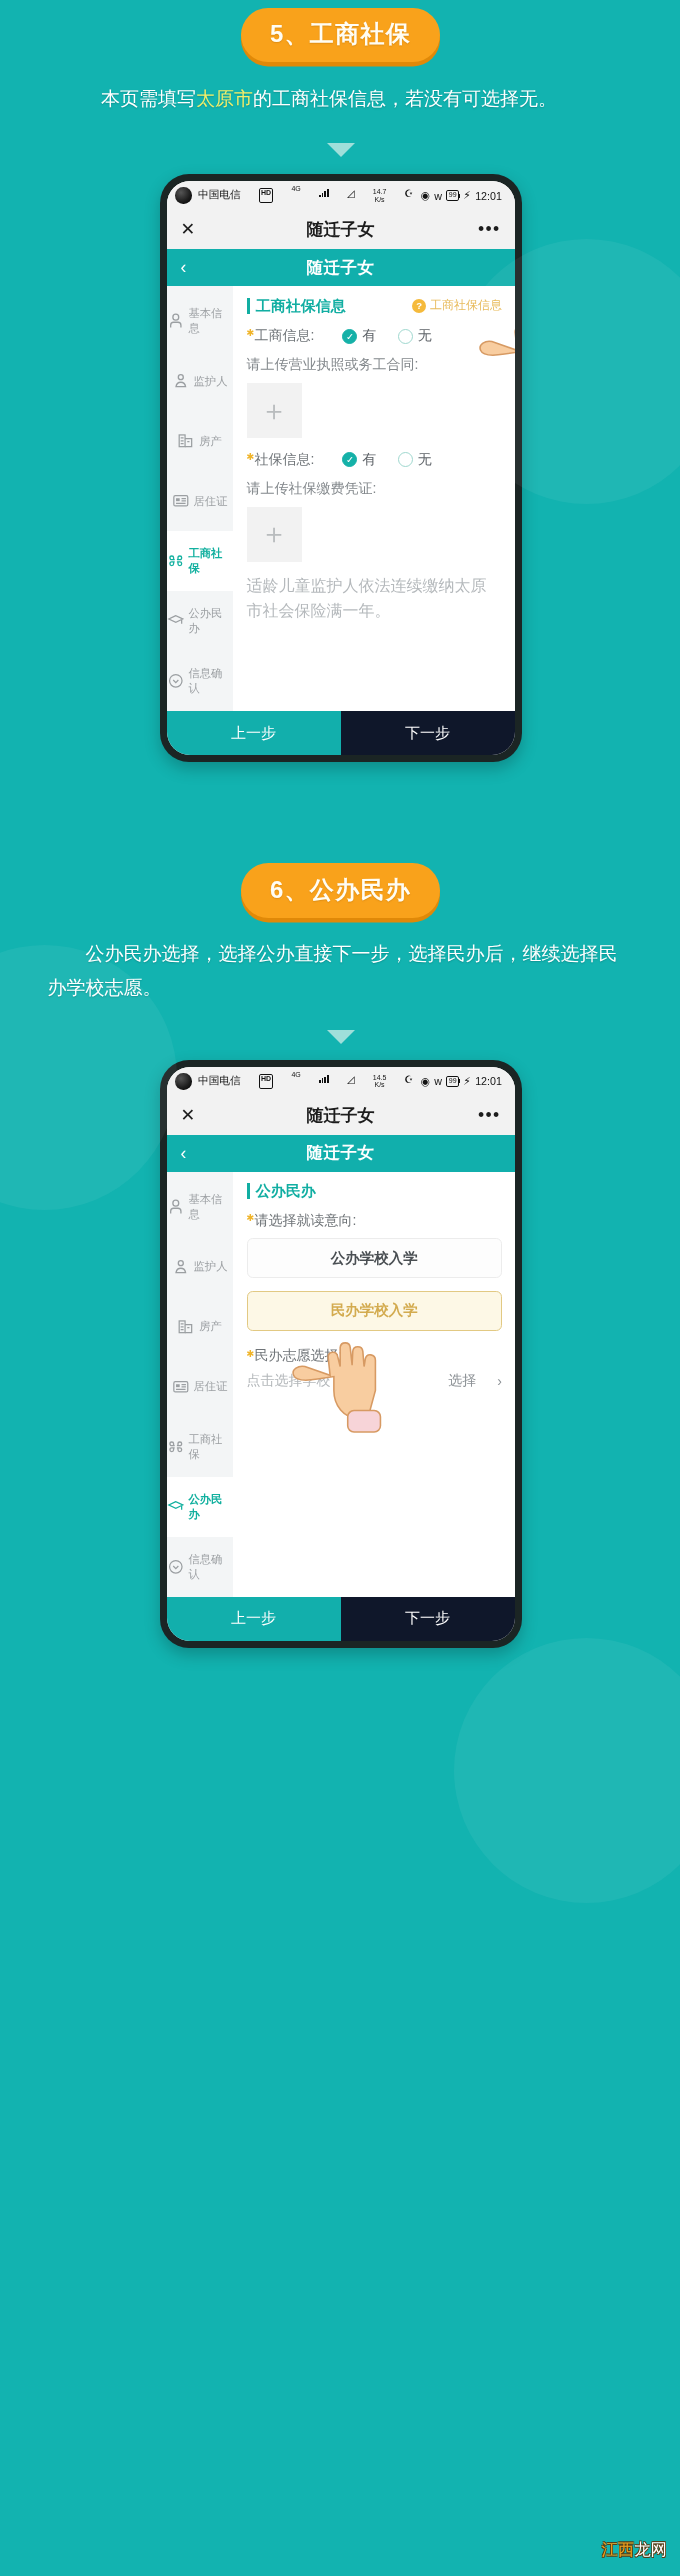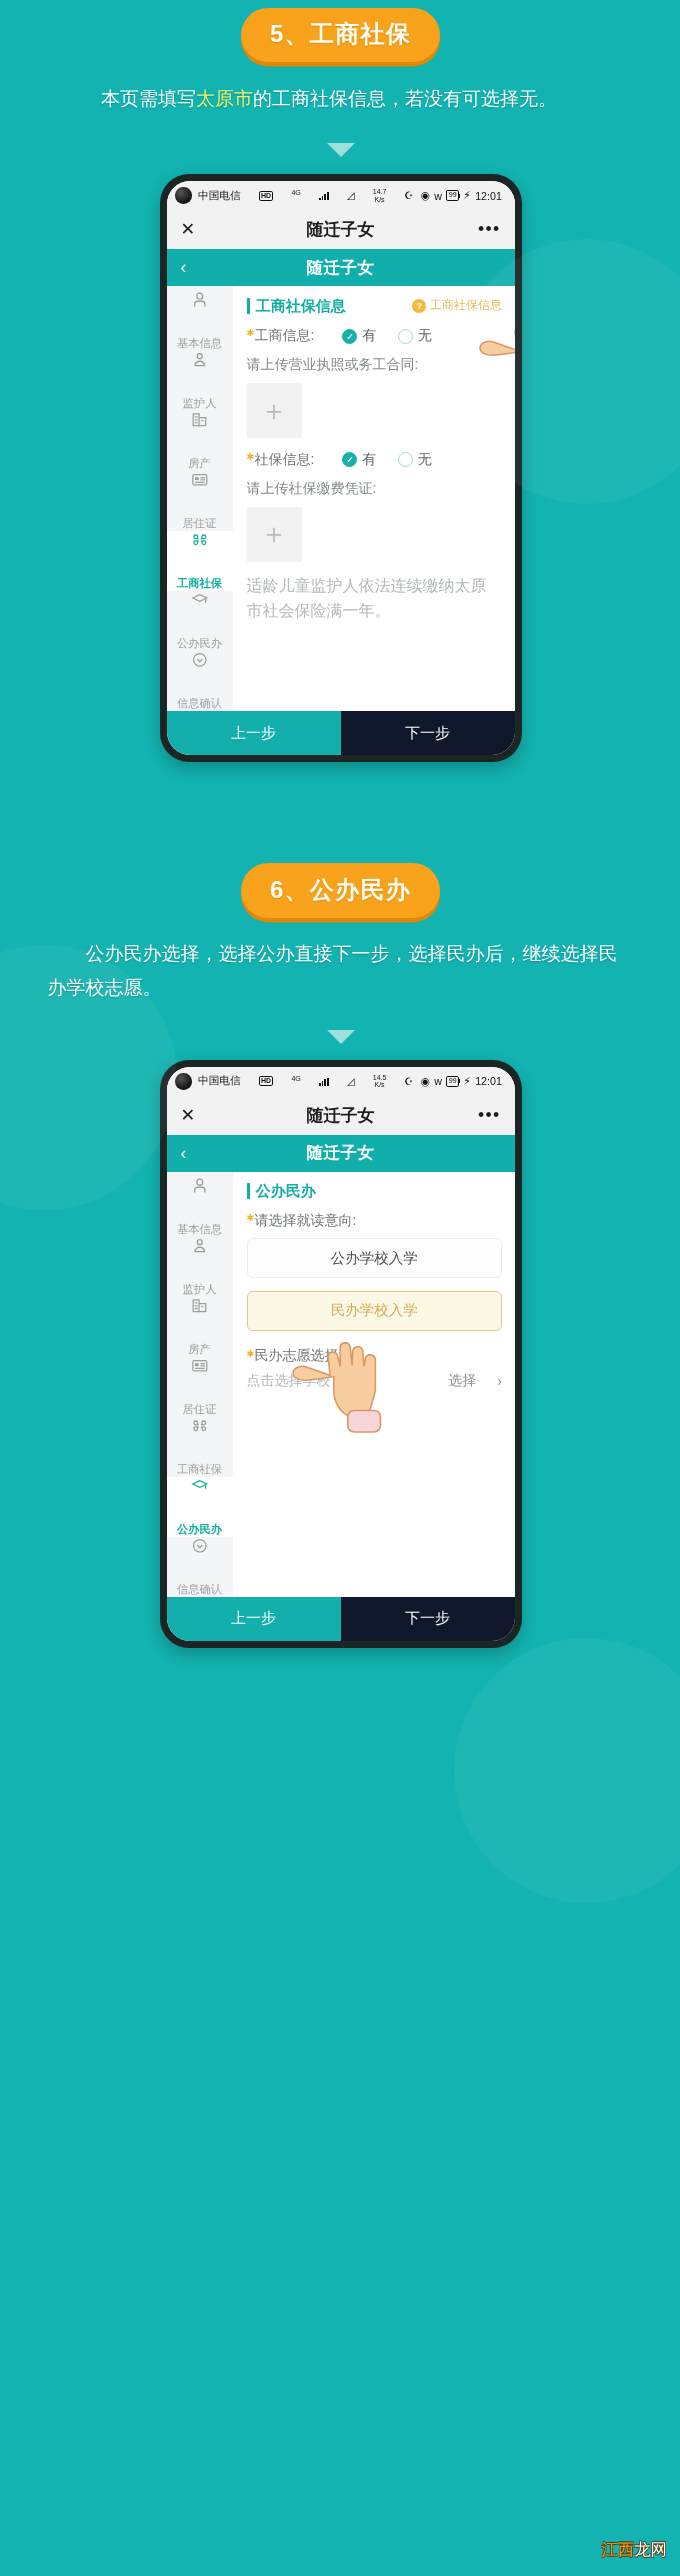--- a/index.html
+++ b/index.html
@@ -66,21 +66,21 @@
     height: 29px; background: #f2f2f2;
     display: flex; align-items: center;
     padding: 0 12.6px 0 8.8px;
     font-size: 10.7px; color: #121212;
   }
   .camera {
     width: 16.4px; height: 16.4px; border-radius: 50%;
     background: radial-gradient(circle at 35% 32%, #555 0%, #1b1b1b 60%, #000 100%);
     flex: none; margin-right: 6.3px;
   }
-  .sb-left { display: flex; align-items: center; gap: 18px; }
+  .sb-left { display: flex; gap: 18px; }
   .sb-right { margin-left: auto; display: flex; align-items: center; gap: 4.4px; font-size: 10.7px;}
   .hd-box {
     border: 1px solid #111; border-radius: 1.9px; font-size: 7px;
     padding: 0 1.3px; line-height: 8.2px; font-weight: bold;
   }
   .sup4g { font-size: 7px; position: relative; top: -3.2px; }
   .bars { display: inline-flex; align-items: flex-end; gap: 0.9px; height: 8.8px; }
   .bars i { width: 1.9px; background: #111; display: block; }
   .bars i:nth-child(1){height:2.5px}.bars i:nth-child(2){height:4.4px}
   .bars i:nth-child(3){height:6.3px}.bars i:nth-child(4){height:8.2px}
@@ -109,22 +109,22 @@
     color: #fff;
   }
   .navbar .back { font-size: 17.6px; width: 25px; }
   .navbar .ntitle { flex: 1; text-align: center; font-size: 16.4px; font-weight: 600;
                     margin-right: 25px; letter-spacing: 0.6px;}
 
   
   .body { display: flex; min-height: 277px; }
   .sidebar { width: 66px; background: #f3f5f6; padding-top: 5px; flex: none; }
   .side-item {
-    height: 60px; display: flex; flex-direction: column;
-    align-items: center; justify-content: space-between; gap: 4.4px;
+    height: 60px; display: flex; flex-direction: row;
+    align-items: center; justify-content: center; gap: 4.4px;
     color: #9b9fa2; font-size: 11.3px;
   }
   .side-item.active { background: #ffffff; color: #12b09f; font-weight: bold; }
   .side-item svg { width: 17.6px; height: 17.6px; display:block; }
 
   .content { flex: 1; background: #fff; padding: 11.3px 12.6px 0 14px; position: relative;}
   .sec-title {
     display: flex; align-items: center; justify-content: space-between;
     margin-bottom: 12.6px;
   }
@@ -152,21 +152,21 @@
     width: 55px; height: 55px; background: #f2f2f2;
     display: flex; align-items: center; justify-content: center;
     color: #b9bcbe; font-size: 28px; font-weight: 200; margin-bottom: 12.6px;
   }
   .hint { font-size: 16px; color: #b5b9bc; line-height: 1.55; }
 
   
   .opt {
     height: 40px; border: 0.9px solid #ececec; border-radius: 5.7px;
     display: flex; align-items: center; justify-content: center;
-    font-size: 14.5px; color: #4a4f53; margin-bottom: 12.6px; background: #fdfdfd;
+    font-size: 14.5px; color: #4a4f53; margin-bottom: 12.6px; background: #fdfdfd; font-weight: bold;
   }
   .opt.sel { background: #fdf8e6; border-color: #e2c983; color: #d3ab4f; }
   .pick-row {
     display: flex; align-items: center; justify-content: space-between;
     font-size: 14px; color: #b3b7ba; margin-top: 2.5px;
   }
   .pick-row .r { color: #8d9296; display: flex; align-items: center; gap: 21px;}
 
   
   .foot { display: flex; height: 44px; }

